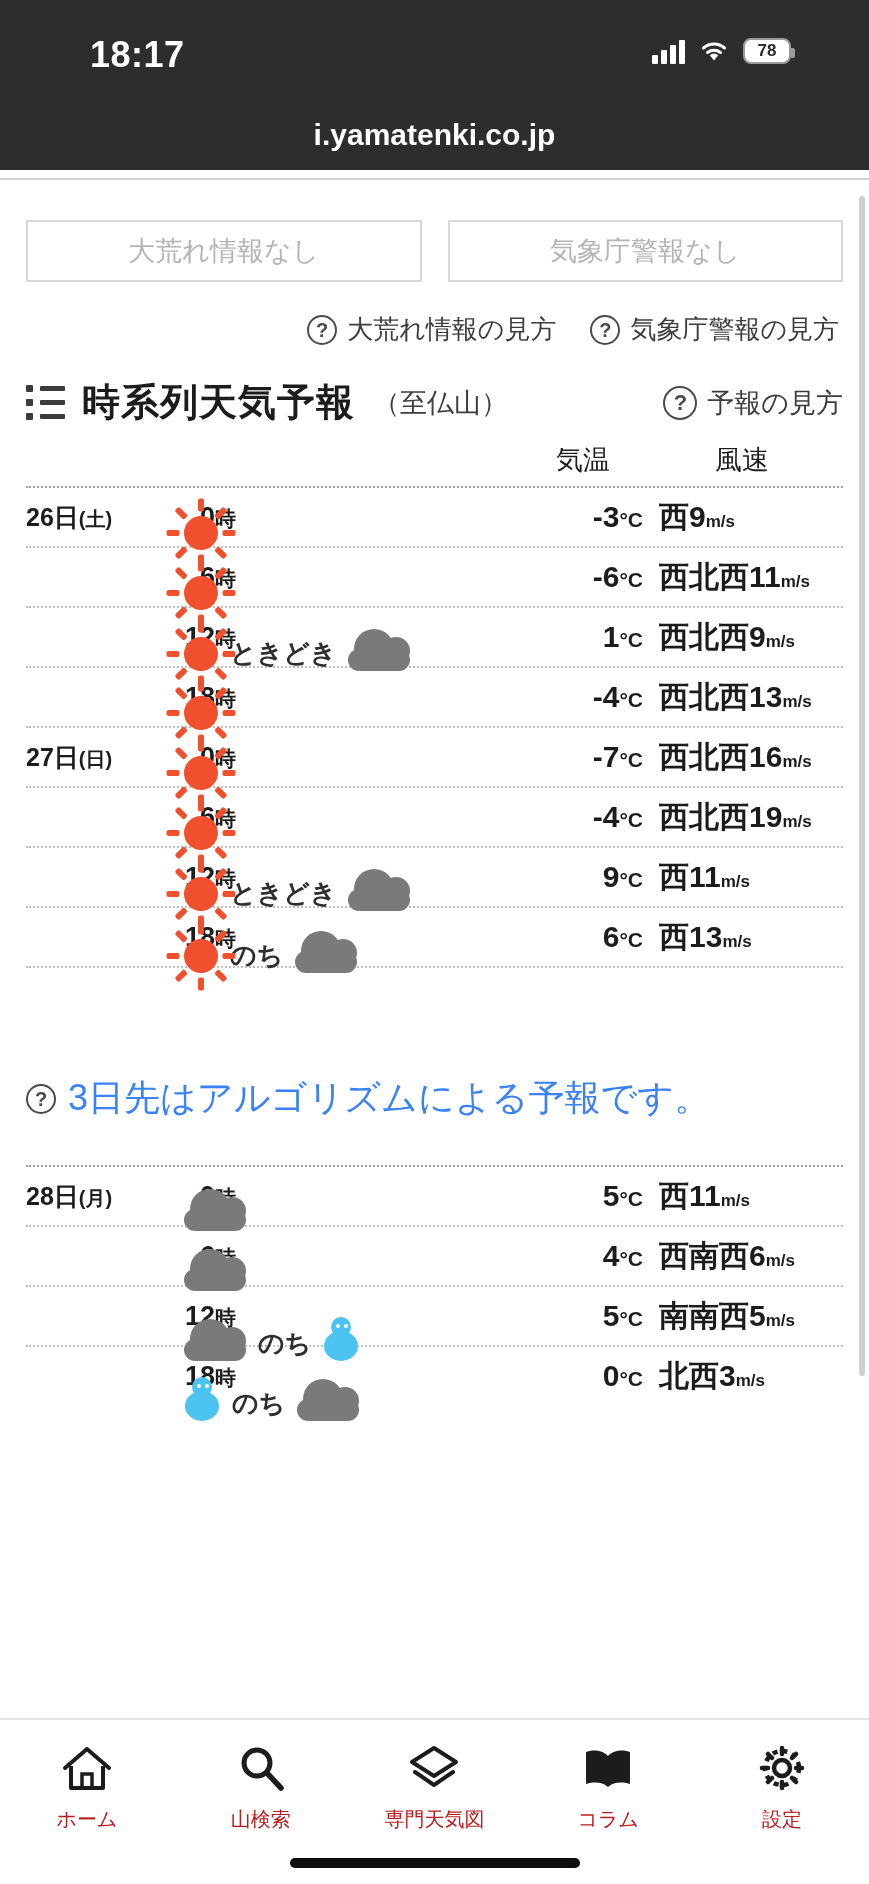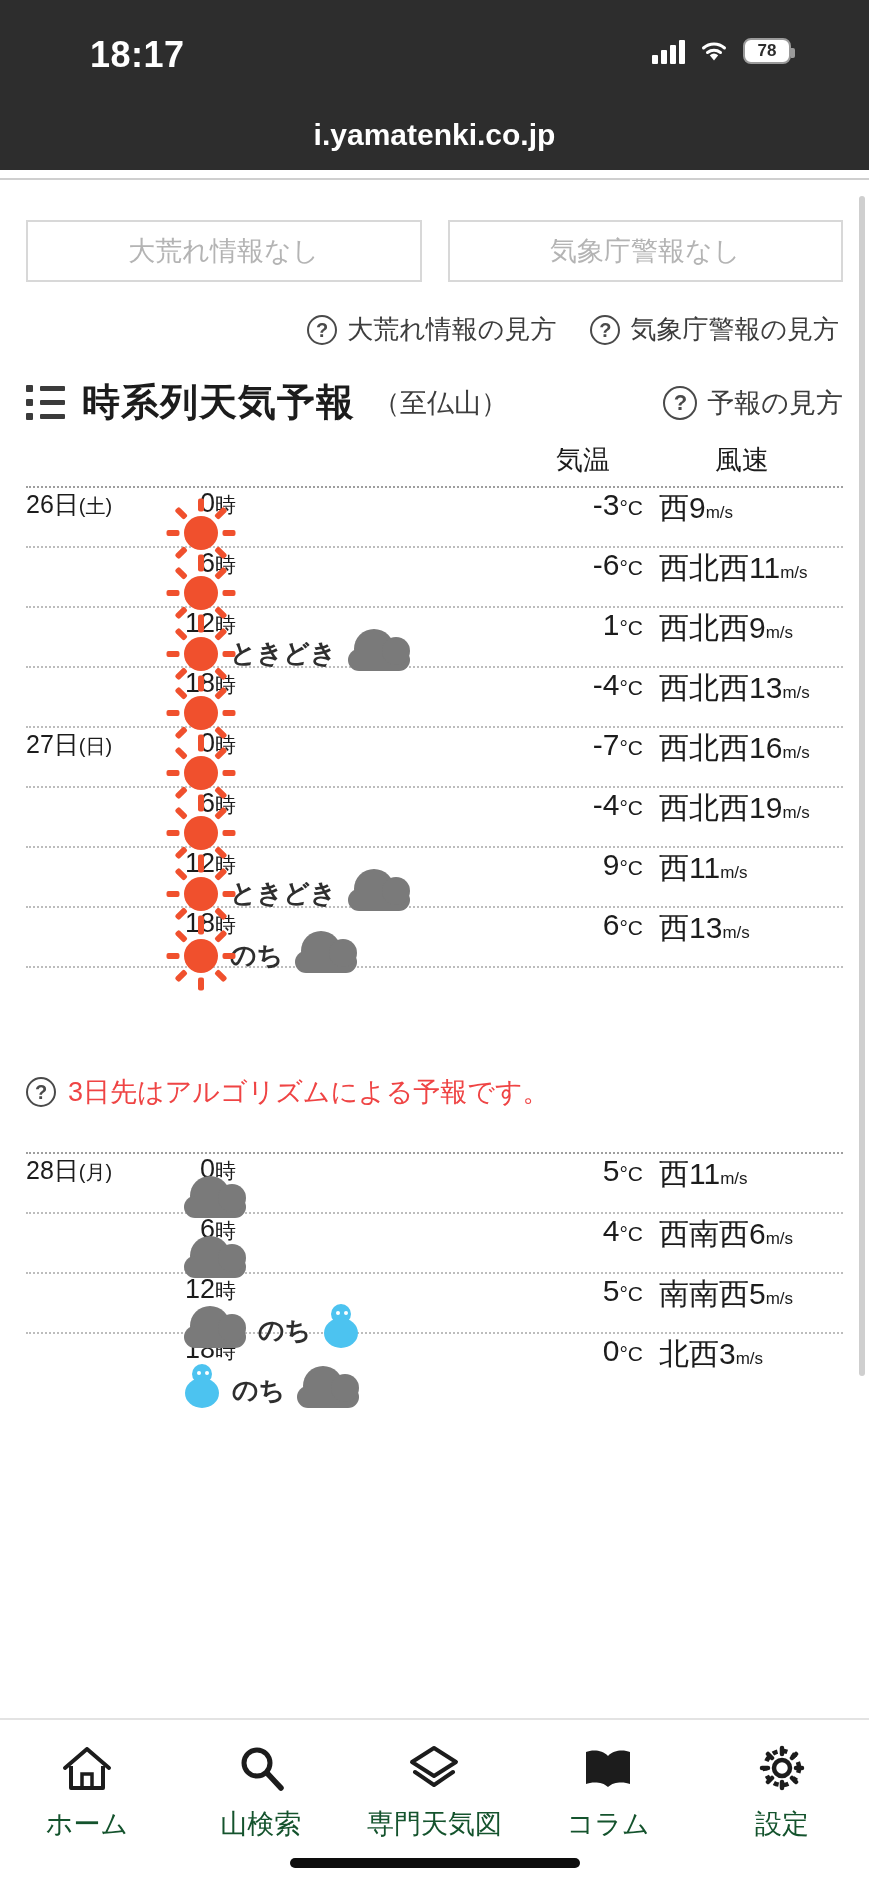--- a/index.html
+++ b/index.html
@@ -150,21 +150,22 @@
   .colhead .c-temp { width: 120px; text-align: center; }
   .colhead .c-wind { width: 190px; text-align: center; padding-left: 8px;}
 
   
   .ftable { margin-top: 8px; position: relative; }
   .frow {
     position: relative;
     height: 60px;
     border-top: 2px dotted #bdbdbd;
     display: flex;
-    align-items: flex-start;
+    align-items: center;
+    font-weight: bold;
   }
   .frow.first { border-top: 2px dotted #9e9e9e; }
   .frow .date {
     width: 118px;
     font-size: 25px;
     color: #1c1c1c;
     flex: none;
   }
   .frow .date small { font-size: 20px; }
   .frow .hour {
@@ -259,41 +260,41 @@
 
   .conj {
     font-size: 26px; font-weight: bold; color: #2e2e2e; white-space: nowrap;
   }
 
   
   .note-row {
     display: flex; align-items: center; gap: 12px;
     margin-top: 46px;
   }
-  .note-row .txt { font-size: 27px; color: #ef4444; }
+  .note-row .txt { font-size: 36px; color: #3b82f6; }
 
   .footnote-gap { height: 34px; }
 
   
   .bottomnav {
     position: absolute;
     left: 0; bottom: 0;
     width: 869px;
     height: 166px;
     background: #ffffff;
     border-top: 2px solid #e3e3e3;
     display: flex;
     align-items: flex-start;
     padding-top: 22px;
   }
   .navitem {
     flex: 1;
     display: flex; flex-direction: column; align-items: center; gap: 12px;
   }
-  .navitem .lbl { font-size: 27px; color: #14532d; }
+  .navitem .lbl { font-size: 20px; color: #b91c1c; }
   .navicon { width: 56px; height: 52px; display:flex; align-items:center; justify-content:center; }
   .homebar {
     position: absolute;
     left: 50%; bottom: 16px;
     transform: translateX(-50%);
     width: 290px; height: 10px;
     background: #0d0d0d; border-radius: 6px;
   }
   .scrollbar {
     position: absolute;

